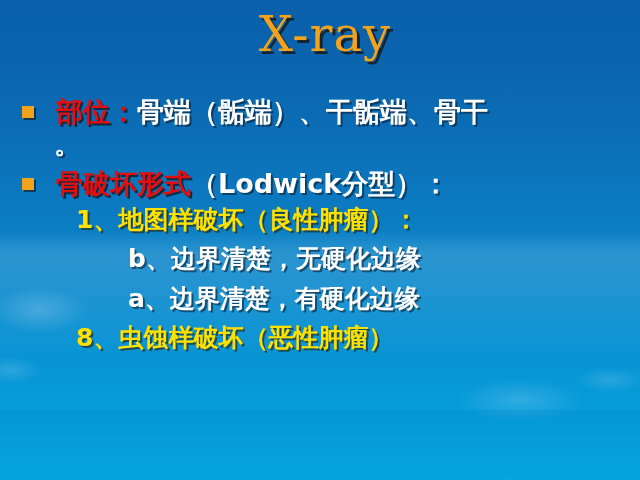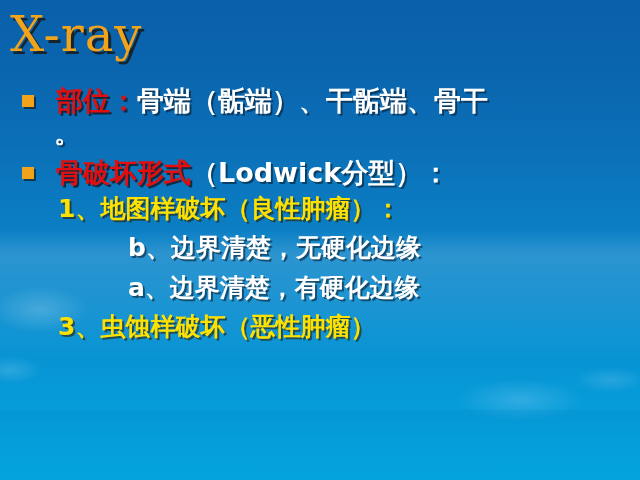--- a/index.html
+++ b/index.html
@@ -70,20 +70,21 @@
     background: linear-gradient(to bottom, rgba(0,110,180,0.22), rgba(0,130,200,0.05));
     opacity: 0.6;
   }
 
   
   #title {
     position: absolute;
     left: 0;
     right: 0;
     top: 6px;
+    text-align: center;
     font-family: "DejaVu Serif", "Liberation Serif", serif;
     font-size: 48px;
     line-height: 56px;
     letter-spacing: 1px;
     color: #f2a31c;
     text-shadow: 3px 3px 0 rgba(25,12,0,0.72);
     padding-left: 10px;
   }
 
   
@@ -99,20 +100,21 @@
     display: block;
     white-space: nowrap;
     font-family: "DejaVu Sans", "Liberation Sans", sans-serif;
     font-weight: bold;
   }
 
   .lvl1 {
     font-size: 27px;
     line-height: 34px;
     padding-left: 56px;
+    margin-top: 11px;
   }
   .bullet {
     position: absolute;
     left: 22px;
     top: 11px;
     width: 12px;
     height: 12px;
     background: #f2a31c;
     box-shadow: 2px 2px 0 rgba(20,10,0,0.55);
   }
@@ -130,21 +132,21 @@
   }
 
   .cont {
     font-size: 27px;
     line-height: 30px;
     padding-left: 54px;
   }
   .lvl2 {
     font-size: 25px;
     line-height: 38px;
-    padding-left: 58px;
+    padding-left: 76px;
   }
   .lvl3 {
     font-size: 25px;
     line-height: 40px;
     padding-left: 128px;
   }
   .lat {
     font-family: "DejaVu Sans", "Liberation Sans", sans-serif;
   }
 </style>
@@ -181,18 +183,18 @@
     <div class="line lvl3">
       <span class="white">b、边界清楚，无硬化边缘</span>
     </div>
 
     <div class="line lvl3">
       <span class="white">a、边界清楚，有硬化边缘</span>
     </div>
 
 
     <div class="line lvl2">
-      <span class="yellow">3、虫蚀样破坏（恶性肿瘤）</span>
+      <span class="yellow">8、虫蚀样破坏（恶性肿瘤）</span>
     </div>
 
 
   </div>
 </div>
 
 </body></html>

